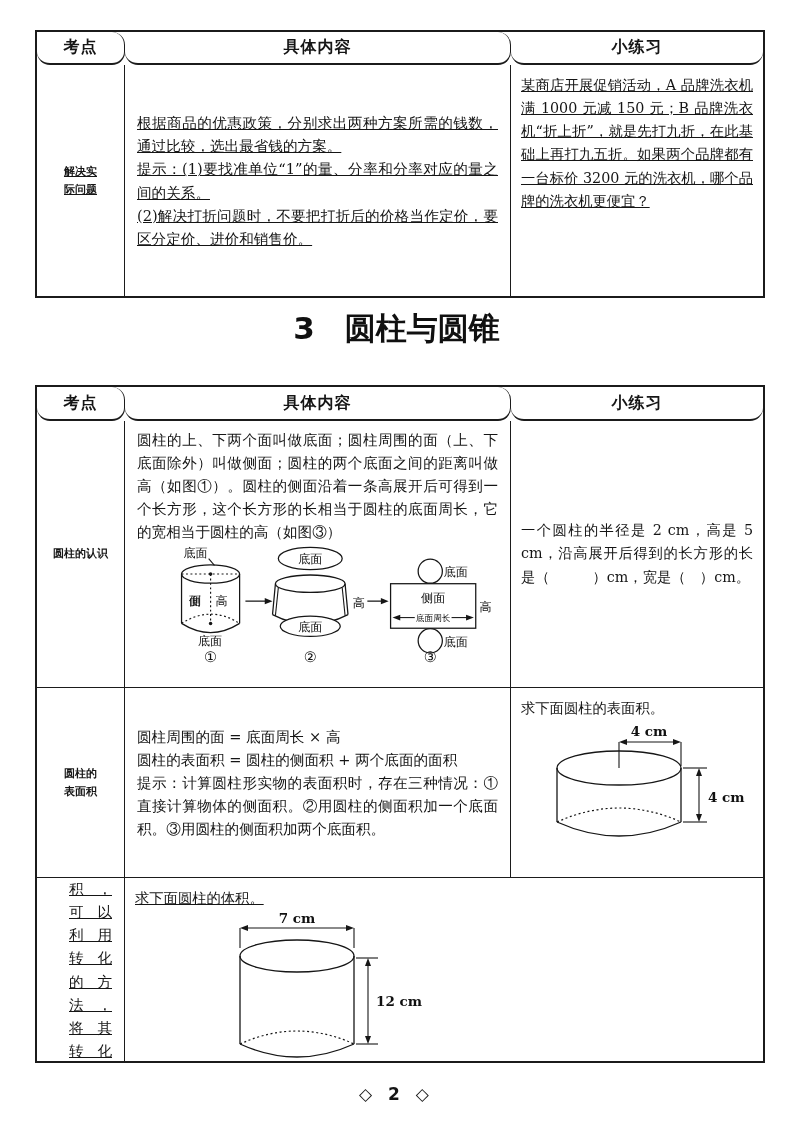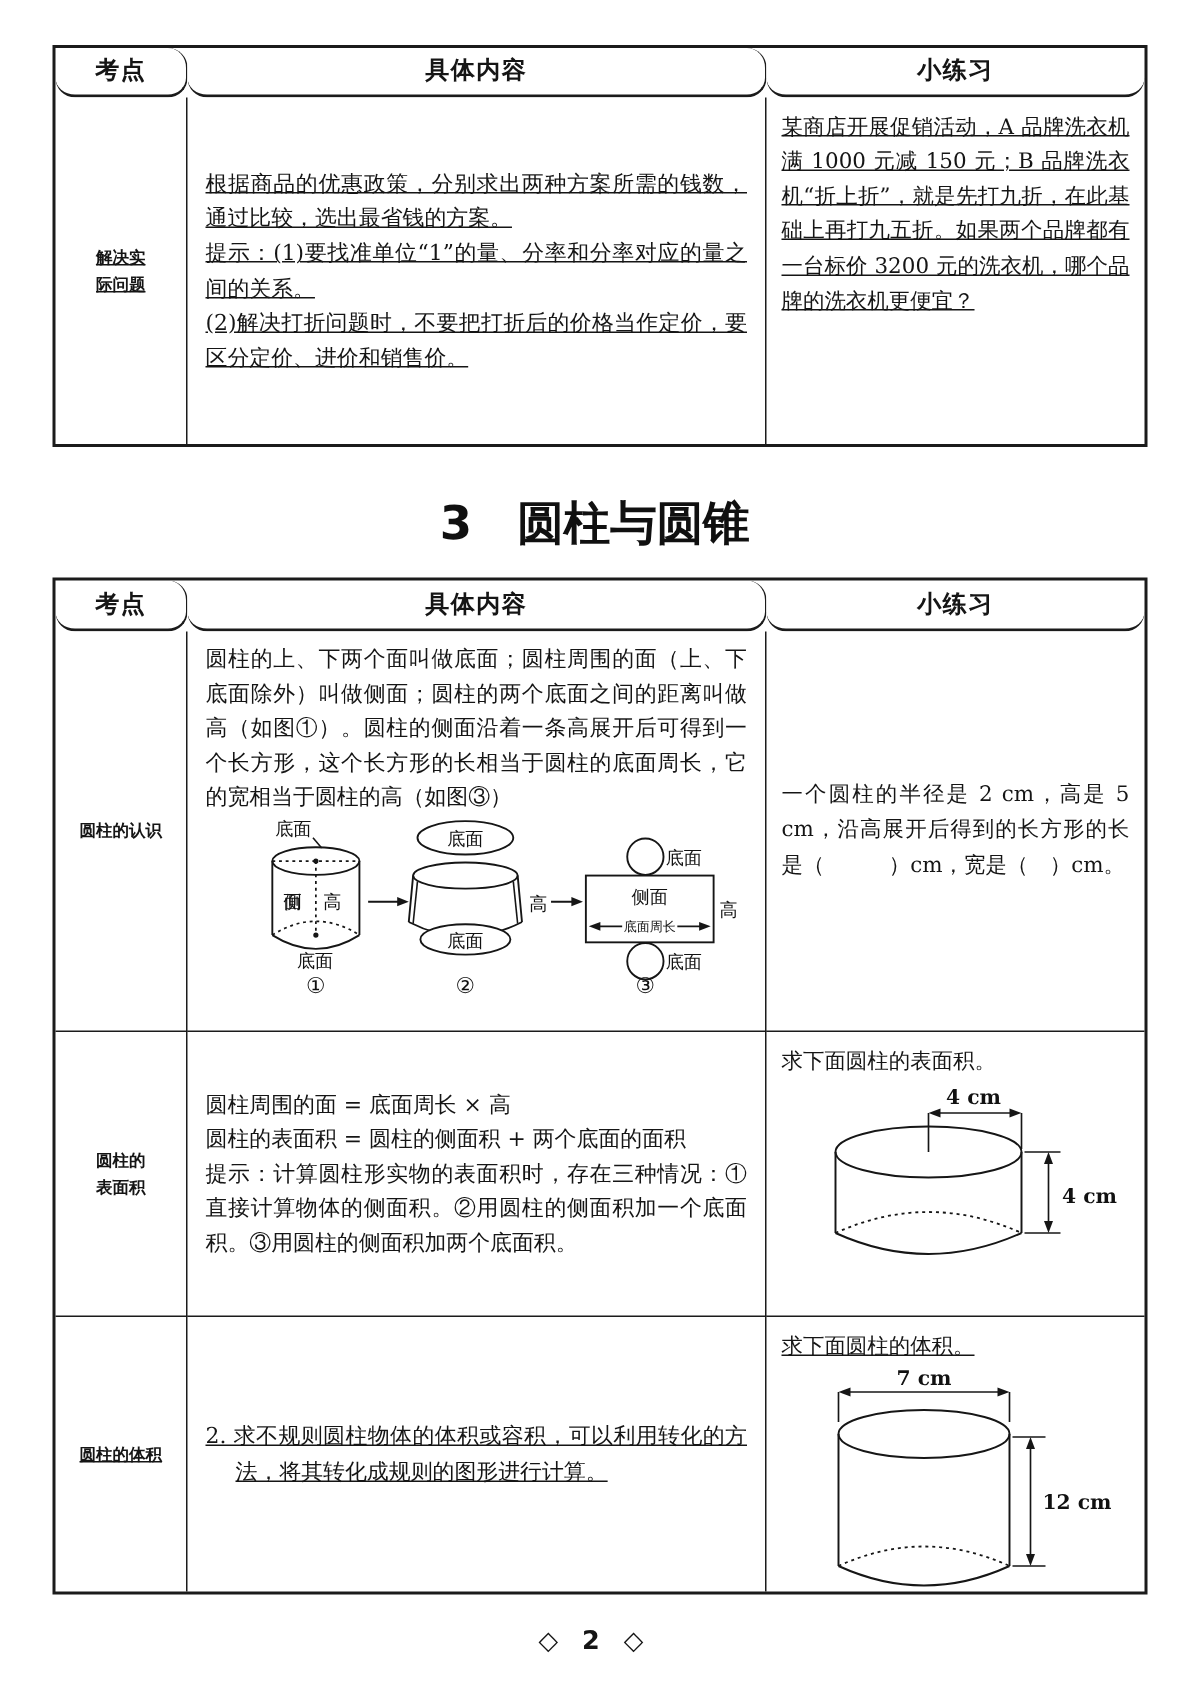--- a/index.html
+++ b/index.html
@@ -37,21 +37,21 @@
   }
   .content { padding: 8px 12px; font-size: 14.6px; line-height: 1.58; text-align: justify; }
   .vc { display: flex; flex-direction: column; justify-content: center; }
   .exercise { padding: 9px 10px; font-size: 14.3px; line-height: 1.62; text-align: justify; }
   .ex-center { display: flex; flex-direction: column; justify-content: center; }
   .fig { display: block; margin: 2px auto 0; }
   .hang { padding-left: 20px; text-indent: -20px; }
   .formula { font-style: italic; }
 
   .section-title {
-    position: absolute; top: 328px; left: 0; width: 100%;
+    position: absolute; top: 308px; left: 0; width: 100%;
     text-align: center;
     font-family: "DejaVu Sans", "Liberation Sans", sans-serif;
     font-weight: 700; font-size: 31px; color: #101010;
   }
   .section-title .num { margin-right: 30px; }
 
   .footer {
     position: absolute; top: 1084px; left: 0; width: 100%;
     text-align: center;
     font-family: "DejaVu Sans", "Liberation Sans", sans-serif;
@@ -185,21 +185,20 @@
         <path class="ln" d="M36,100 Q98,128 160,100"></path>
         <line class="thn" x1="162" y1="46" x2="186" y2="46"></line>
         <line class="thn" x1="162" y1="100" x2="186" y2="100"></line>
         <path class="ah" d="M178,46 l-3,8 h6 z"></path>
         <line class="thn" x1="178" y1="54" x2="178" y2="92"></line>
         <path class="ah" d="M178,100 l-3,-8 h6 z"></path>
         <text class="dim" x="187" y="80">4 cm</text>
       </svg>
     </div>
 
-    <div class="cell lr topic">圆柱的体积</div>
     <div class="cell lr content vc">
       <p class="hang">2. 求不规则圆柱物体的体积或容积，可以利用转化的方法，将其转化成规则的图形进行计算。</p>
     </div>
     <div class="cell lc lr exercise">
       <p>求下面圆柱的体积。</p>
       <svg class="fig" width="232" height="152" viewBox="0 0 232 152">
         <path class="ah" d="M38,16 l8,-3 v6 z"></path>
         <line class="thn" x1="44" y1="16" x2="146" y2="16"></line>
         <path class="ah" d="M152,16 l-8,-3 v6 z"></path>
         <text class="dim" x="95" y="11" text-anchor="middle">7 cm</text>

